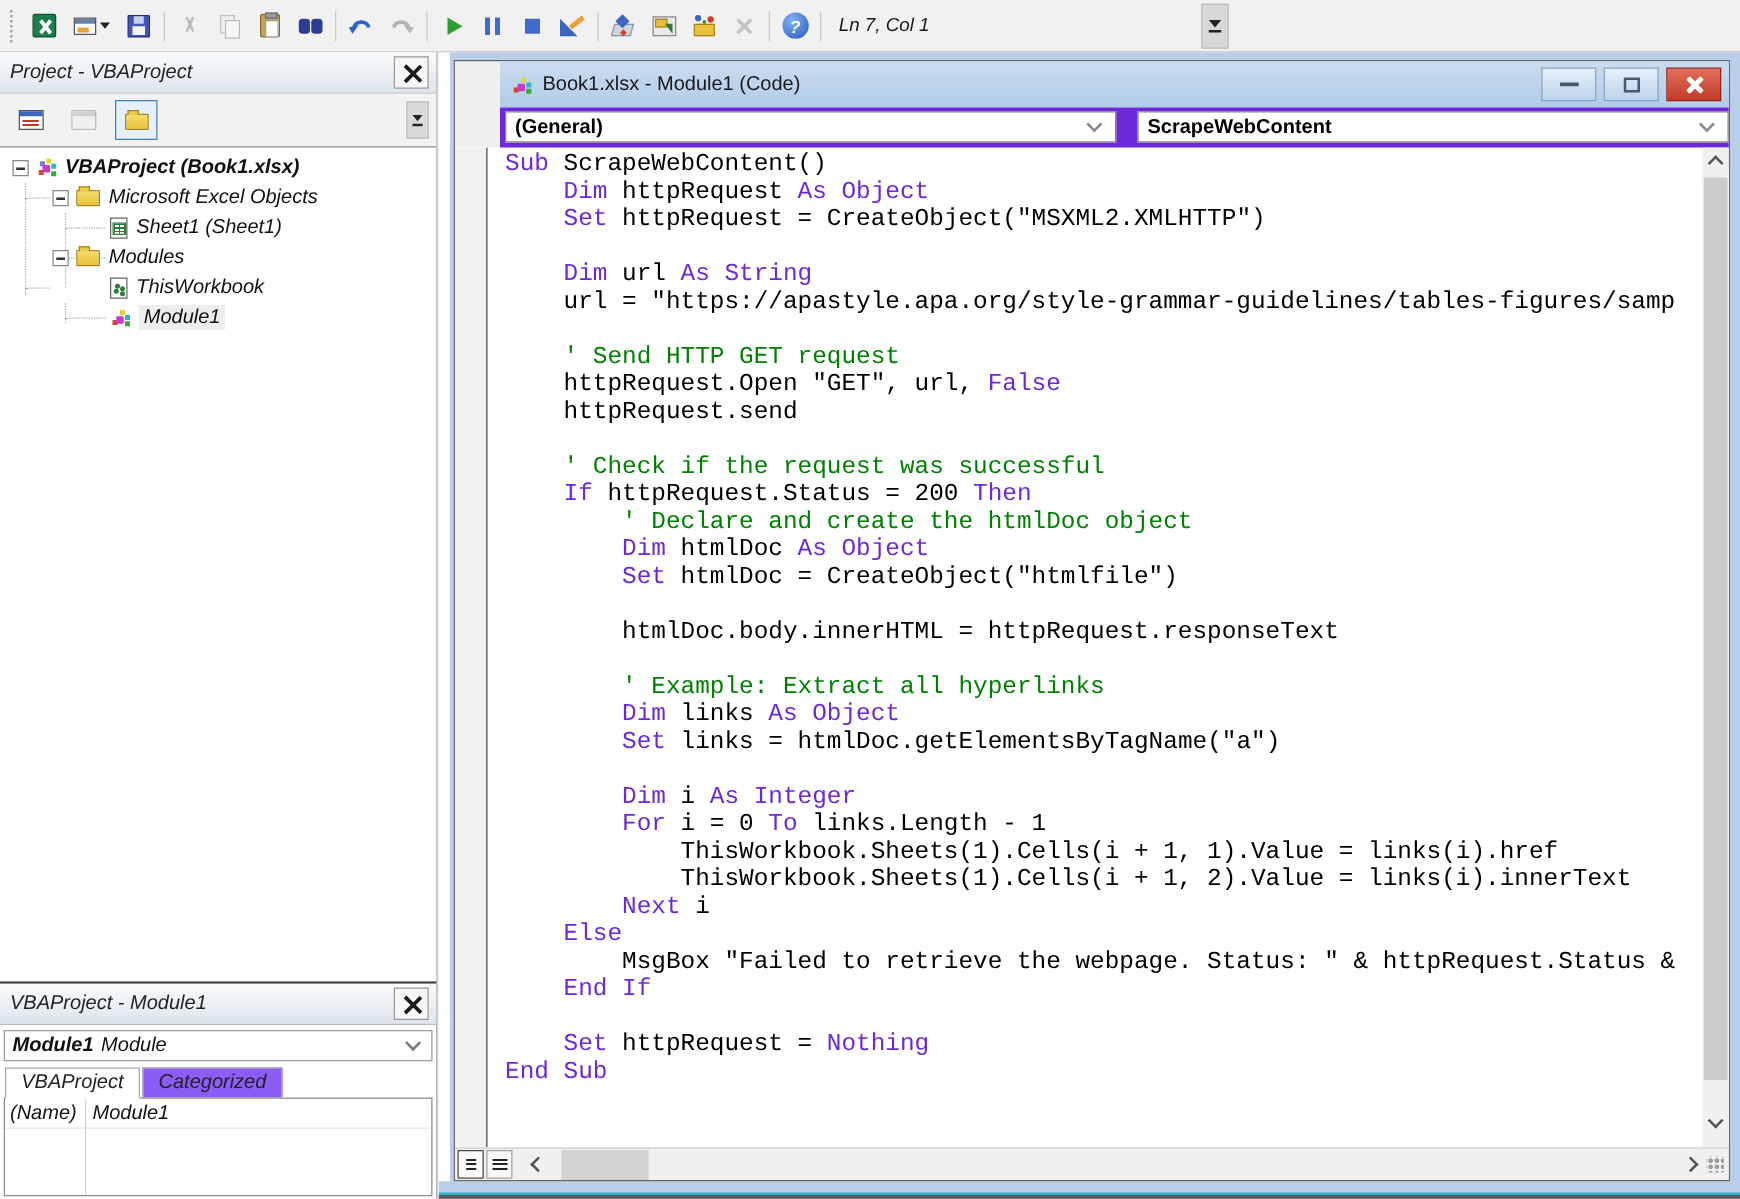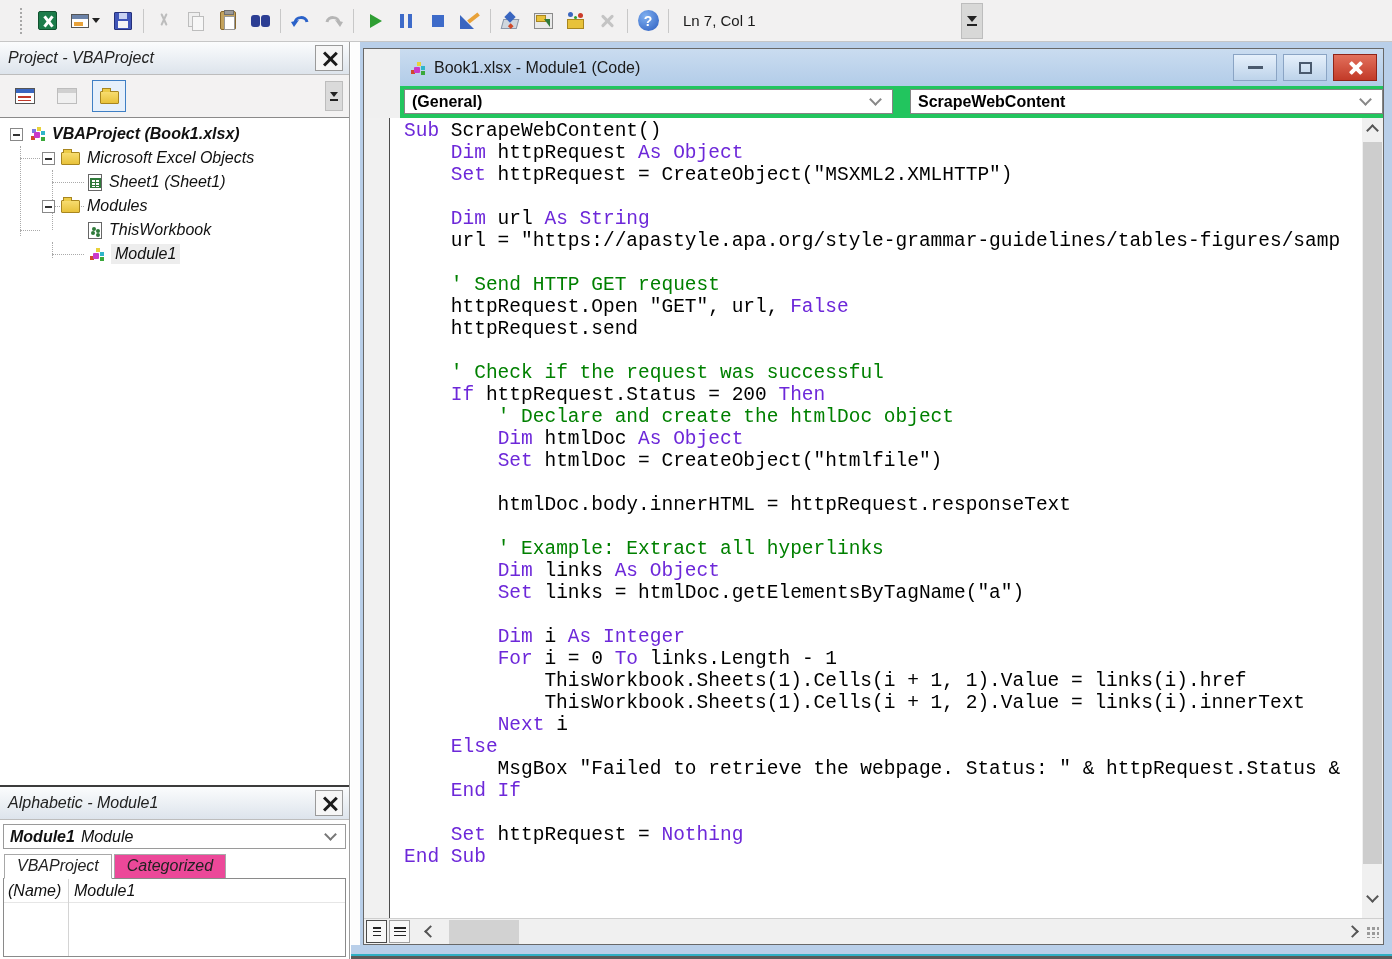--- a/index.html
+++ b/index.html
@@ -2,21 +2,21 @@
 <html><head>
 <meta charset="utf-8">
 <style>
   html,body{margin:0;padding:0;}
   body{width:1392px;height:959px;position:relative;overflow:hidden;background:#fff;
        font-family:"Liberation Sans",sans-serif;color:#111;}
   *{box-sizing:border-box;}
 
   
   #toolbar{position:absolute;left:0;top:0;width:1392px;height:42px;background:#f2f1f1;
-           border-bottom:1px solid #c6c6c6;display:flex;align-items:center;padding-left:18px;}
+           border-bottom:1px solid #c6c6c6;display:flex;align-items:center;padding-left:6px;font-style:italic;}
   .tgrip{width:5px;height:26px;border-left:2px dotted #a8a8a8;margin:0 6px 0 2px;}
   .tbtn{width:32px;height:32px;display:flex;align-items:center;justify-content:center;flex:none;}
   .tsep{width:1px;height:24px;background:#c8c8c8;margin:0 4px;flex:none;}
   .pos-text{font-size:15px;color:#1a1a1a;margin-left:10px;}
   .overflow-btn{position:absolute;left:961px;top:3px;width:22px;height:36px;background:#d8d8d7;
            border:1px solid #bdbdbd;display:flex;flex-direction:column;align-items:center;justify-content:center;}
   .ov-tri{width:0;height:0;border-left:5px solid transparent;border-right:5px solid transparent;border-top:6px solid #222;}
   .ov-bar{width:10px;height:2px;background:#222;margin-top:2px;}
 
   
@@ -114,21 +114,21 @@
   .ti-module{width:16px;height:16px;position:relative;}
   .ti-module::before{content:"";position:absolute;left:5px;top:7px;width:6px;height:6px;background:#c93ac9;border-radius:1px;
       box-shadow:6px -2px 0 -1px #2fb5c9,2px -6px 0 -1px #e8d23a,6px 3px 0 -1px #3aa83a,-4px 2px 0 -1px #d04a2a;}
 
   
   #properties-panel{height:174px;border-top:2px solid #3c3c3c;display:flex;flex-direction:column;}
   .prop-combo{margin:4px 3px 2px 3px;height:25px;border:1px solid #9a9a9a;background:#fff;display:flex;align-items:center;padding-left:6px;font-size:16px;}
   .prop-combo b{font-weight:700;}
   .cv{width:9px;height:9px;border-right:2px solid #777;border-bottom:2px solid #777;transform:rotate(45deg);margin-left:auto;margin-right:10px;margin-top:-4px;flex:none;}
   .prop-tabs{display:flex;align-items:flex-end;padding:2px 0 0 4px;height:28px;}
-  .tab{padding:2px 12px 3px 12px;border:1px solid #a8a8a8;background:#ec4899;margin-right:2px;font-size:16px;color:#222;}
+  .tab{padding:2px 12px 3px 12px;border:1px solid #a8a8a8;background:#8b5cf6;margin-right:2px;font-size:16px;color:#222;}
   .tab.active{background:#fff;border-bottom-color:#fff;position:relative;z-index:2;}
   .prop-grid{flex:1;margin:0 3px 2px 3px;border:1px solid #8a8a8a;background:#fff;position:relative;margin-top:-1px;}
   .pg-divider{position:absolute;left:64px;top:0;bottom:0;width:1px;background:#d4d4d4;}
   .prow{display:flex;height:24px;font-size:16px;border-bottom:1px solid #e6e6e6;align-items:center;}
   .pcell-name{width:64px;padding-left:4px;flex:none;}
   .pcell-val{padding-left:6px;}
 
   
   #mdi{position:absolute;left:351px;top:42px;width:1041px;height:917px;background:#b9cfe9;}
   #mdi-gap{position:absolute;left:351px;top:42px;width:9px;height:903px;background:#fdfdfd;}
@@ -143,21 +143,21 @@
   .cw-btns{margin-left:auto;display:flex;gap:6px;padding-right:6px;}
   .cwb{width:44px;height:27px;border:1px solid #8aa4c4;background:linear-gradient(180deg,#e6f0fb,#bdd3ea);
        display:flex;align-items:center;justify-content:center;position:relative;}
   .glyph-min{width:15px;height:3px;background:#4a5a6e;}
   .glyph-max{width:13px;height:12px;border:2px solid #4a5a6e;background:transparent;}
   .cwb-close{background:linear-gradient(180deg,#e2705c,#c23a28);border-color:#8f2418;}
   .glyph-x{width:18px;height:18px;position:relative;}
   .glyph-x::before,.glyph-x::after{content:"";position:absolute;left:8px;top:1px;width:4px;height:16px;background:#fff;border-radius:1px;}
   .glyph-x::before{transform:rotate(45deg);}.glyph-x::after{transform:rotate(-45deg);}
 
-  .cw-combos{height:48px;background:#22c55e;position:relative;border-bottom:1px solid #8f8f8f;}
+  .cw-combos{height:48px;background:#6d28d9;position:relative;border-bottom:1px solid #8f8f8f;}
   .combo{position:absolute;top:3px;height:25px;background:#fff;border:1px solid #858585;display:flex;align-items:center;
          font-weight:700;font-size:16px;padding-left:7px;color:#000;}
   .combo .cv{margin-right:12px;border-color:#888;}
   .combo-left{left:4px;width:489px;}
   .combo-right{left:510px;right:0;}
 
   .cw-body{position:absolute;top:69px;bottom:26px;left:0;right:0;background:#fff;overflow:hidden;}
   .code-margin{position:absolute;left:0;top:0;bottom:0;width:26px;background:#f1f1f1;border-right:1px solid #4d4d4d;}
   .code-pane{position:absolute;left:27px;top:0;right:21px;bottom:0;overflow:hidden;padding:2px 0 0 13px;
              font-family:"Liberation Mono","DejaVu Sans Mono",monospace;font-size:19.5px;line-height:22px;white-space:pre;color:#000;}
@@ -320,21 +320,21 @@
       </div>
       <div class="trow ind2">
         <span class="tico ti-module"></span>
         <span class="sel">Module1</span>
       </div>
     </div>
   </div>
 
   <div id="properties-panel">
     <div class="phead">
-      <span>Alphabetic - Module1</span>
+      <span>VBAProject - Module1</span>
       <span class="pclose"></span>
     </div>
     <div class="prop-combo">
       <b>Module1</b>
       <span style="margin-left:6px">Module</span>
       <span class="cv"></span>
     </div>
     <div class="prop-tabs">
       <span class="tab active">VBAProject</span>
       <span class="tab">Categorized</span>

